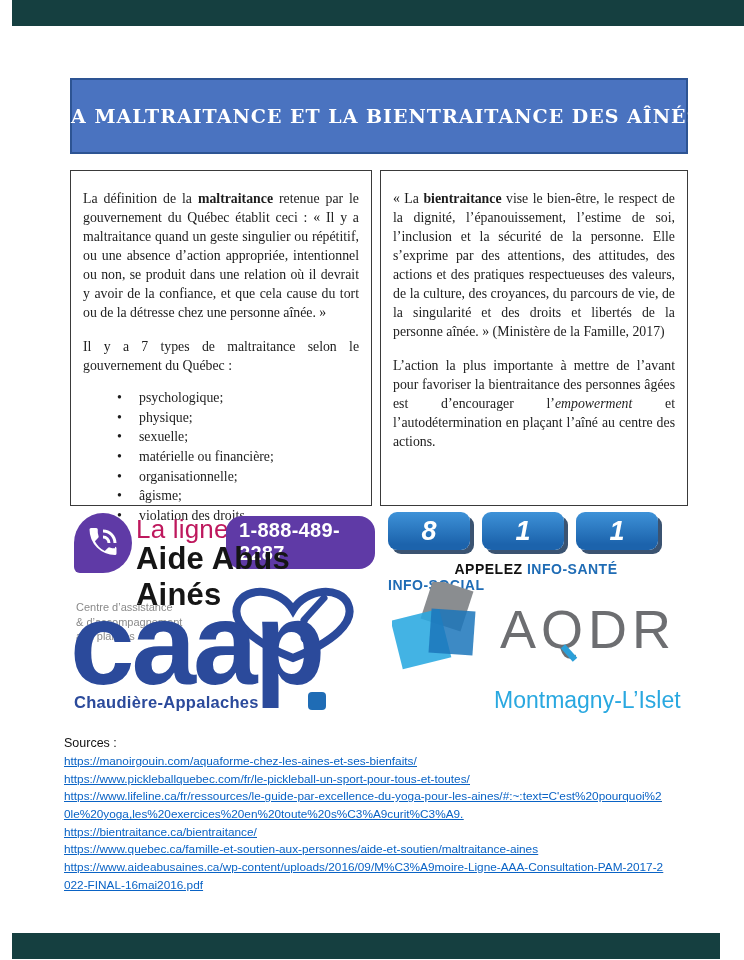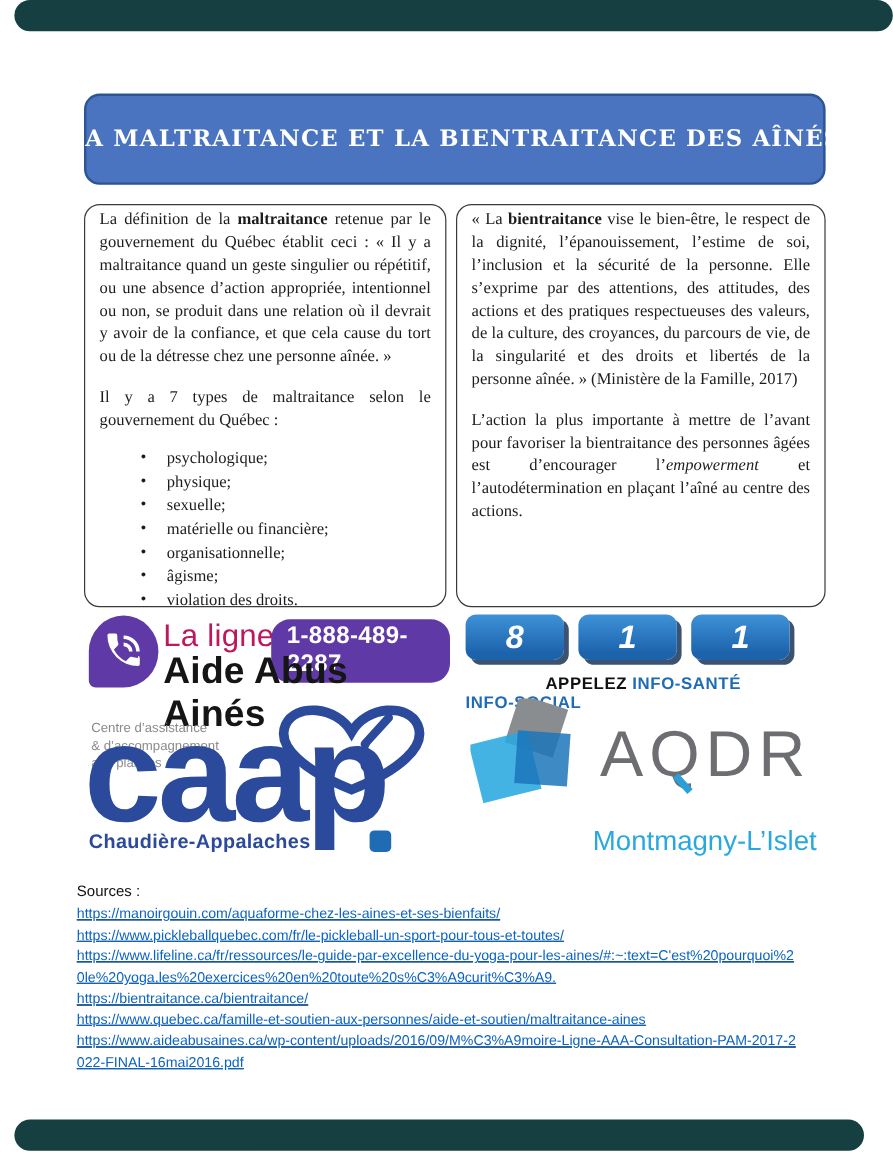--- a/index.html
+++ b/index.html
@@ -1,32 +1,32 @@
 <!DOCTYPE html>
 <html><head>
 <meta charset="utf-8">
 <style>
   html,body{margin:0;padding:0;}
   body{width:744px;height:960px;background:#ffffff;position:relative;overflow:hidden;
        font-family:"Liberation Sans",sans-serif;}
-  .abs{position:absolute;border-radius:13px;}
+  .abs{position:absolute;}
 
   
   .bar-top{left:12px;top:0;width:732px;height:26px;background:#153f40;}
   .bar-bottom{left:12px;top:933px;width:708px;height:26px;background:#153f40;}
 
   
   .banner{left:70px;top:78px;width:618px;height:76px;background:#4a73c0;border:2px solid #2d5493;
           box-sizing:border-box;display:flex;align-items:center;justify-content:center;}
   .banner h1{margin:0;color:#ffffff;font-family:"DejaVu Serif","Liberation Serif",serif;
              font-size:19px;font-weight:bold;letter-spacing:1px;white-space:nowrap;}
 
   
   .tbox{top:170px;height:336px;border:1.5px solid #3a3a3a;box-sizing:border-box;background:#fff;
-        padding:2px 12px;font-family:"Liberation Serif",serif;font-size:13.8px;line-height:1.38;
+        padding:18px 12px;font-family:"Liberation Serif",serif;font-size:13.8px;line-height:1.38;
         color:#1c1c1c;text-align:justify;}
   .tbox-left{left:70px;width:302px;}
   .tbox-right{left:380px;width:308px;}
   .tbox p{margin:0 0 0 0;}
   .tbox .para2{margin-top:15px;}
   .blts{list-style:none;margin:13px 0 0 0;padding:0 0 0 34px;}
   .blts li{position:relative;padding-left:22px;line-height:1.42;text-align:left;}
   .blts li::before{content:"•";position:absolute;left:0;top:0;font-size:14px;}
 
   

